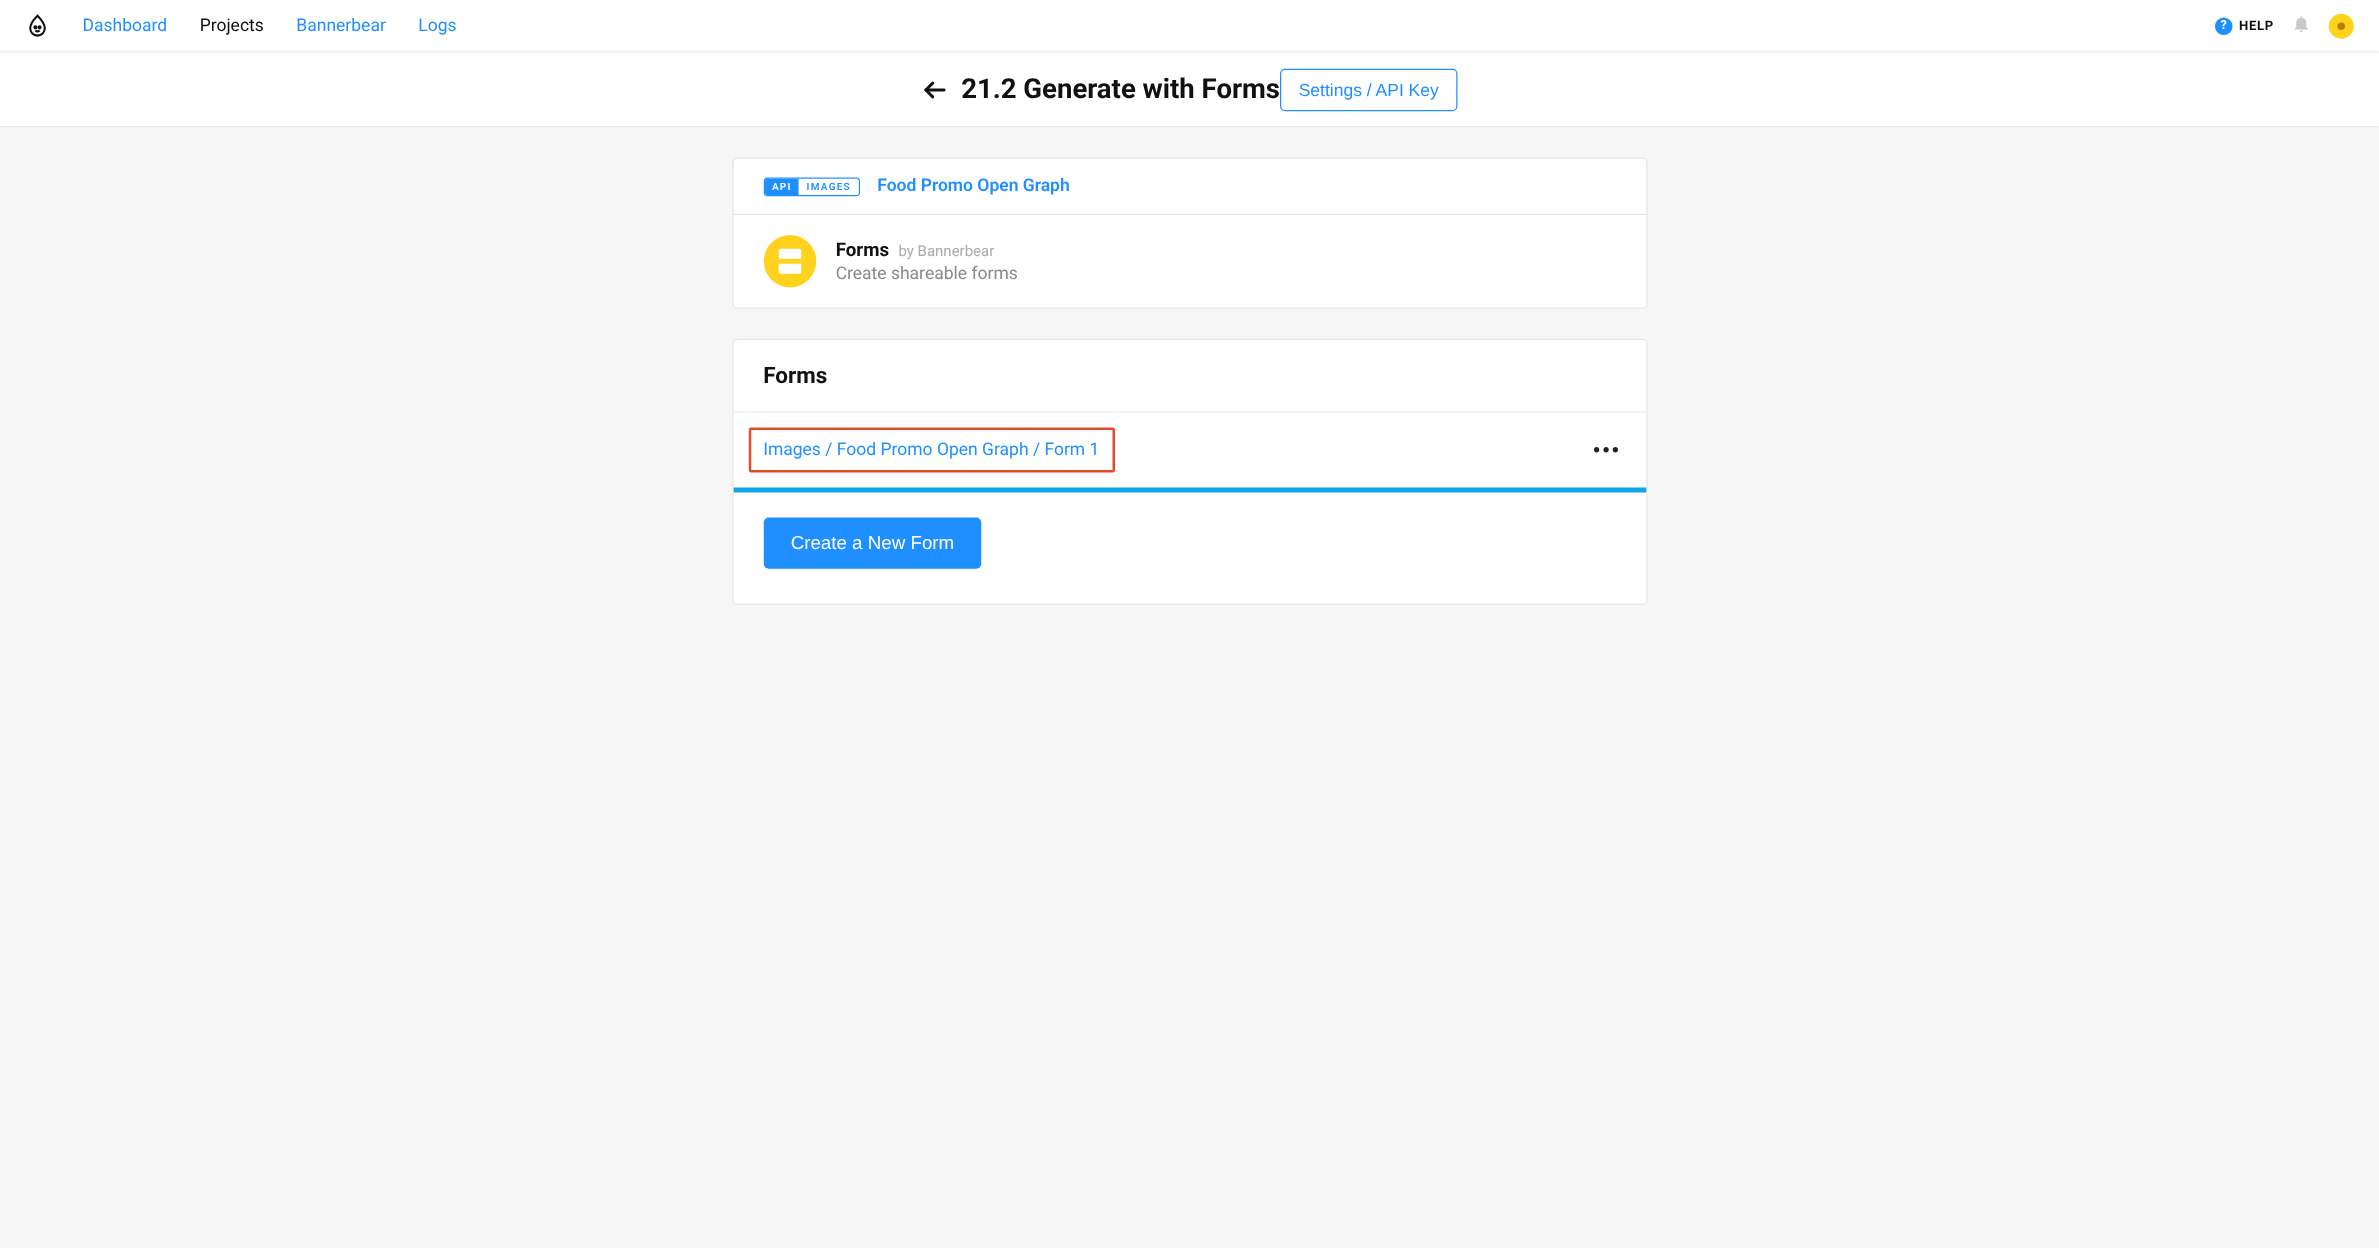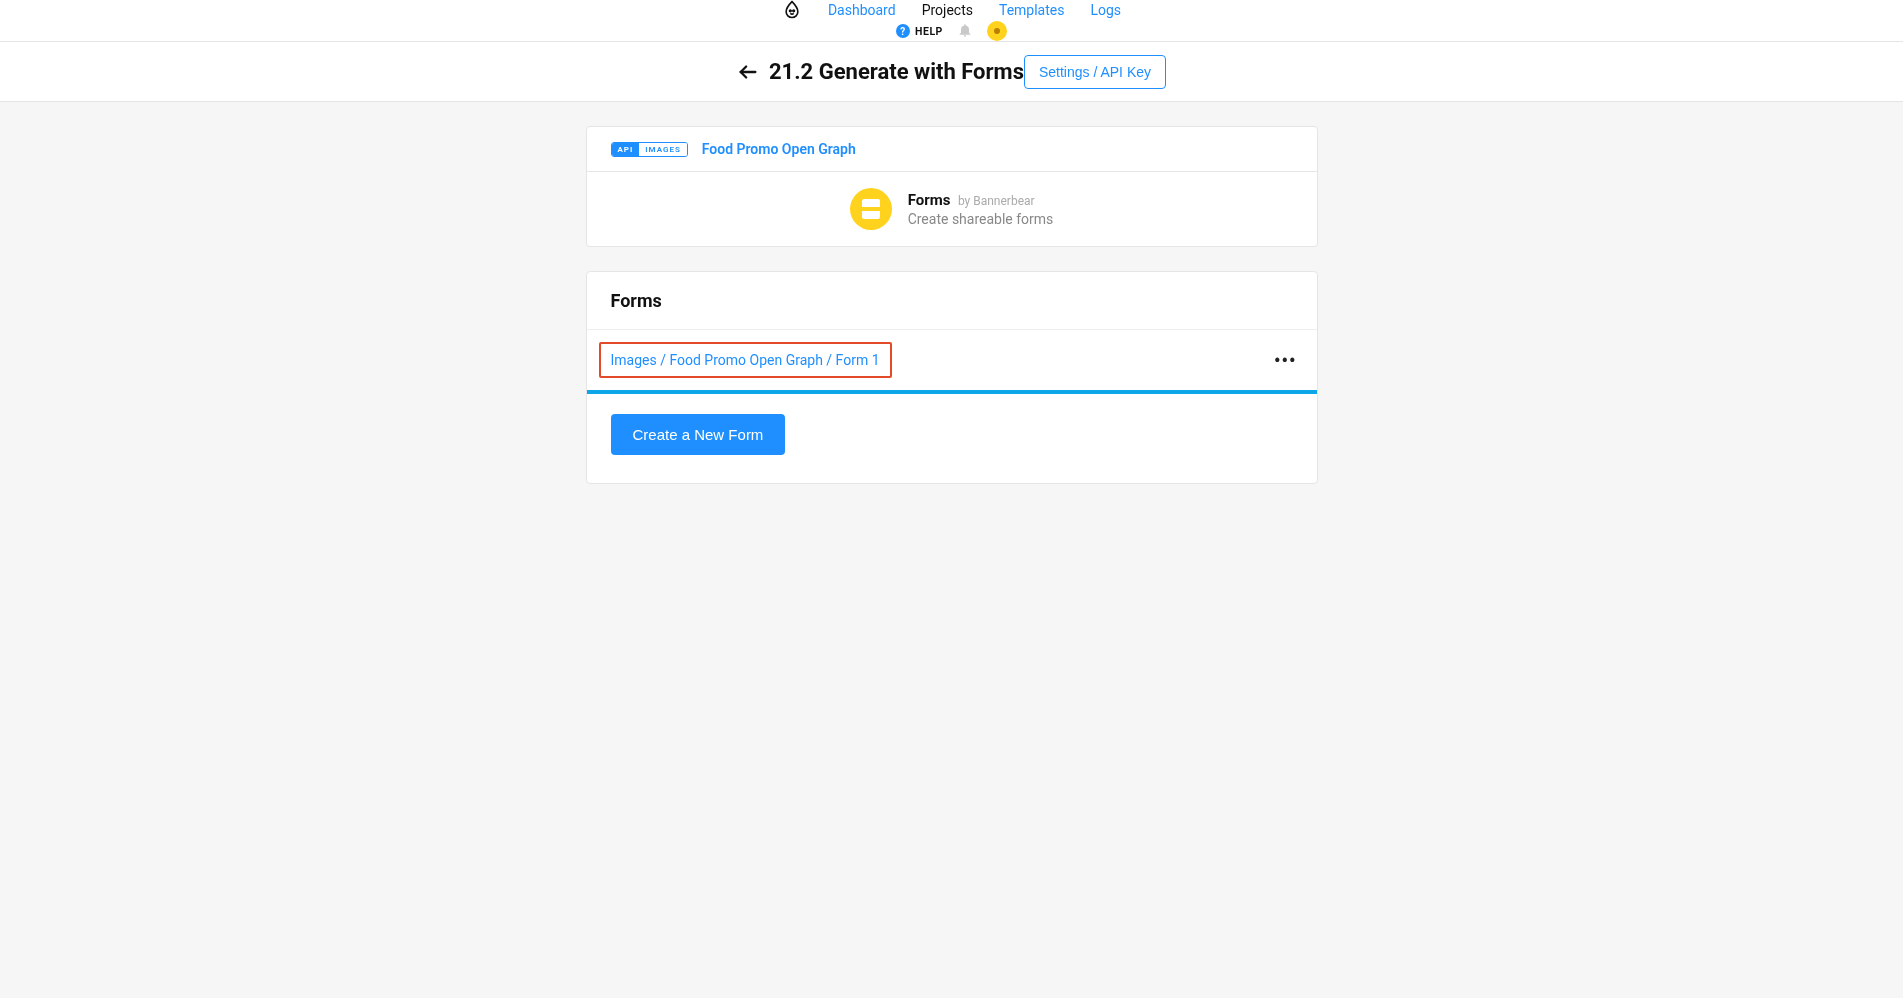--- a/index.html
+++ b/index.html
@@ -14,21 +14,20 @@
       font-size: 14px;
     }
     .topnav {
       display: flex;
       align-items: center;
       justify-content: space-between;
       background: #fff;
       border-bottom: 1px solid #e5e5e5;
       height: 42px;
       padding: 0 20px;
-      flex-direction: column;
     }
     .topnav-left {
       display: flex;
       align-items: center;
       gap: 26px;
     }
     .logo {
       width: 20px;
       height: 20px;
       display: flex;
@@ -164,21 +163,20 @@
       font-size: 14px;
       font-weight: 600;
       color: #1f8fff;
       cursor: pointer;
     }
     .card-body {
       padding: 16px 24px;
       display: flex;
       align-items: center;
       gap: 16px;
-      justify-content: center;
     }
     .app-icon {
       width: 42px;
       height: 42px;
       border-radius: 50%;
       background: #ffd21e;
       display: flex;
       align-items: center;
       justify-content: center;
     }
@@ -267,21 +265,21 @@
     <span class="logo">
       <svg width="20" height="20" viewBox="0 0 24 24" fill="none" stroke="#111" stroke-width="2">
         <path d="M12 2 C8 6 5 10 5 14 a7 7 0 0 0 14 0 c0-4-3-8-7-12z"></path>
         <circle cx="10" cy="13" r="1" fill="#111"></circle>
         <circle cx="14" cy="13" r="1" fill="#111"></circle>
         <path d="M10 16 q2 2 4 0"></path>
       </svg>
     </span>
     <a class="nav-link">Dashboard</a>
     <a class="nav-link active">Projects</a>
-    <a class="nav-link">Templates</a>
+    <a class="nav-link">Bannerbear</a>
     <a class="nav-link">Logs</a>
   </div>
   <div class="topnav-right">
     <span class="help-link">
       <span class="help-icon-circ">?</span>
       <span>HELP</span>
     </span>
     <span class="bell-icon">
       <svg width="16" height="16" viewBox="0 0 24 24" fill="#c9c9c9">
         <path d="M12 22a2 2 0 0 0 2-2h-4a2 2 0 0 0 2 2zm6-6V11a6 6 0 0 0-5-5.91V4a1 1 0 1 0-2 0v1.09A6 6 0 0 0 6 11v5l-2 2v1h16v-1z"></path>

